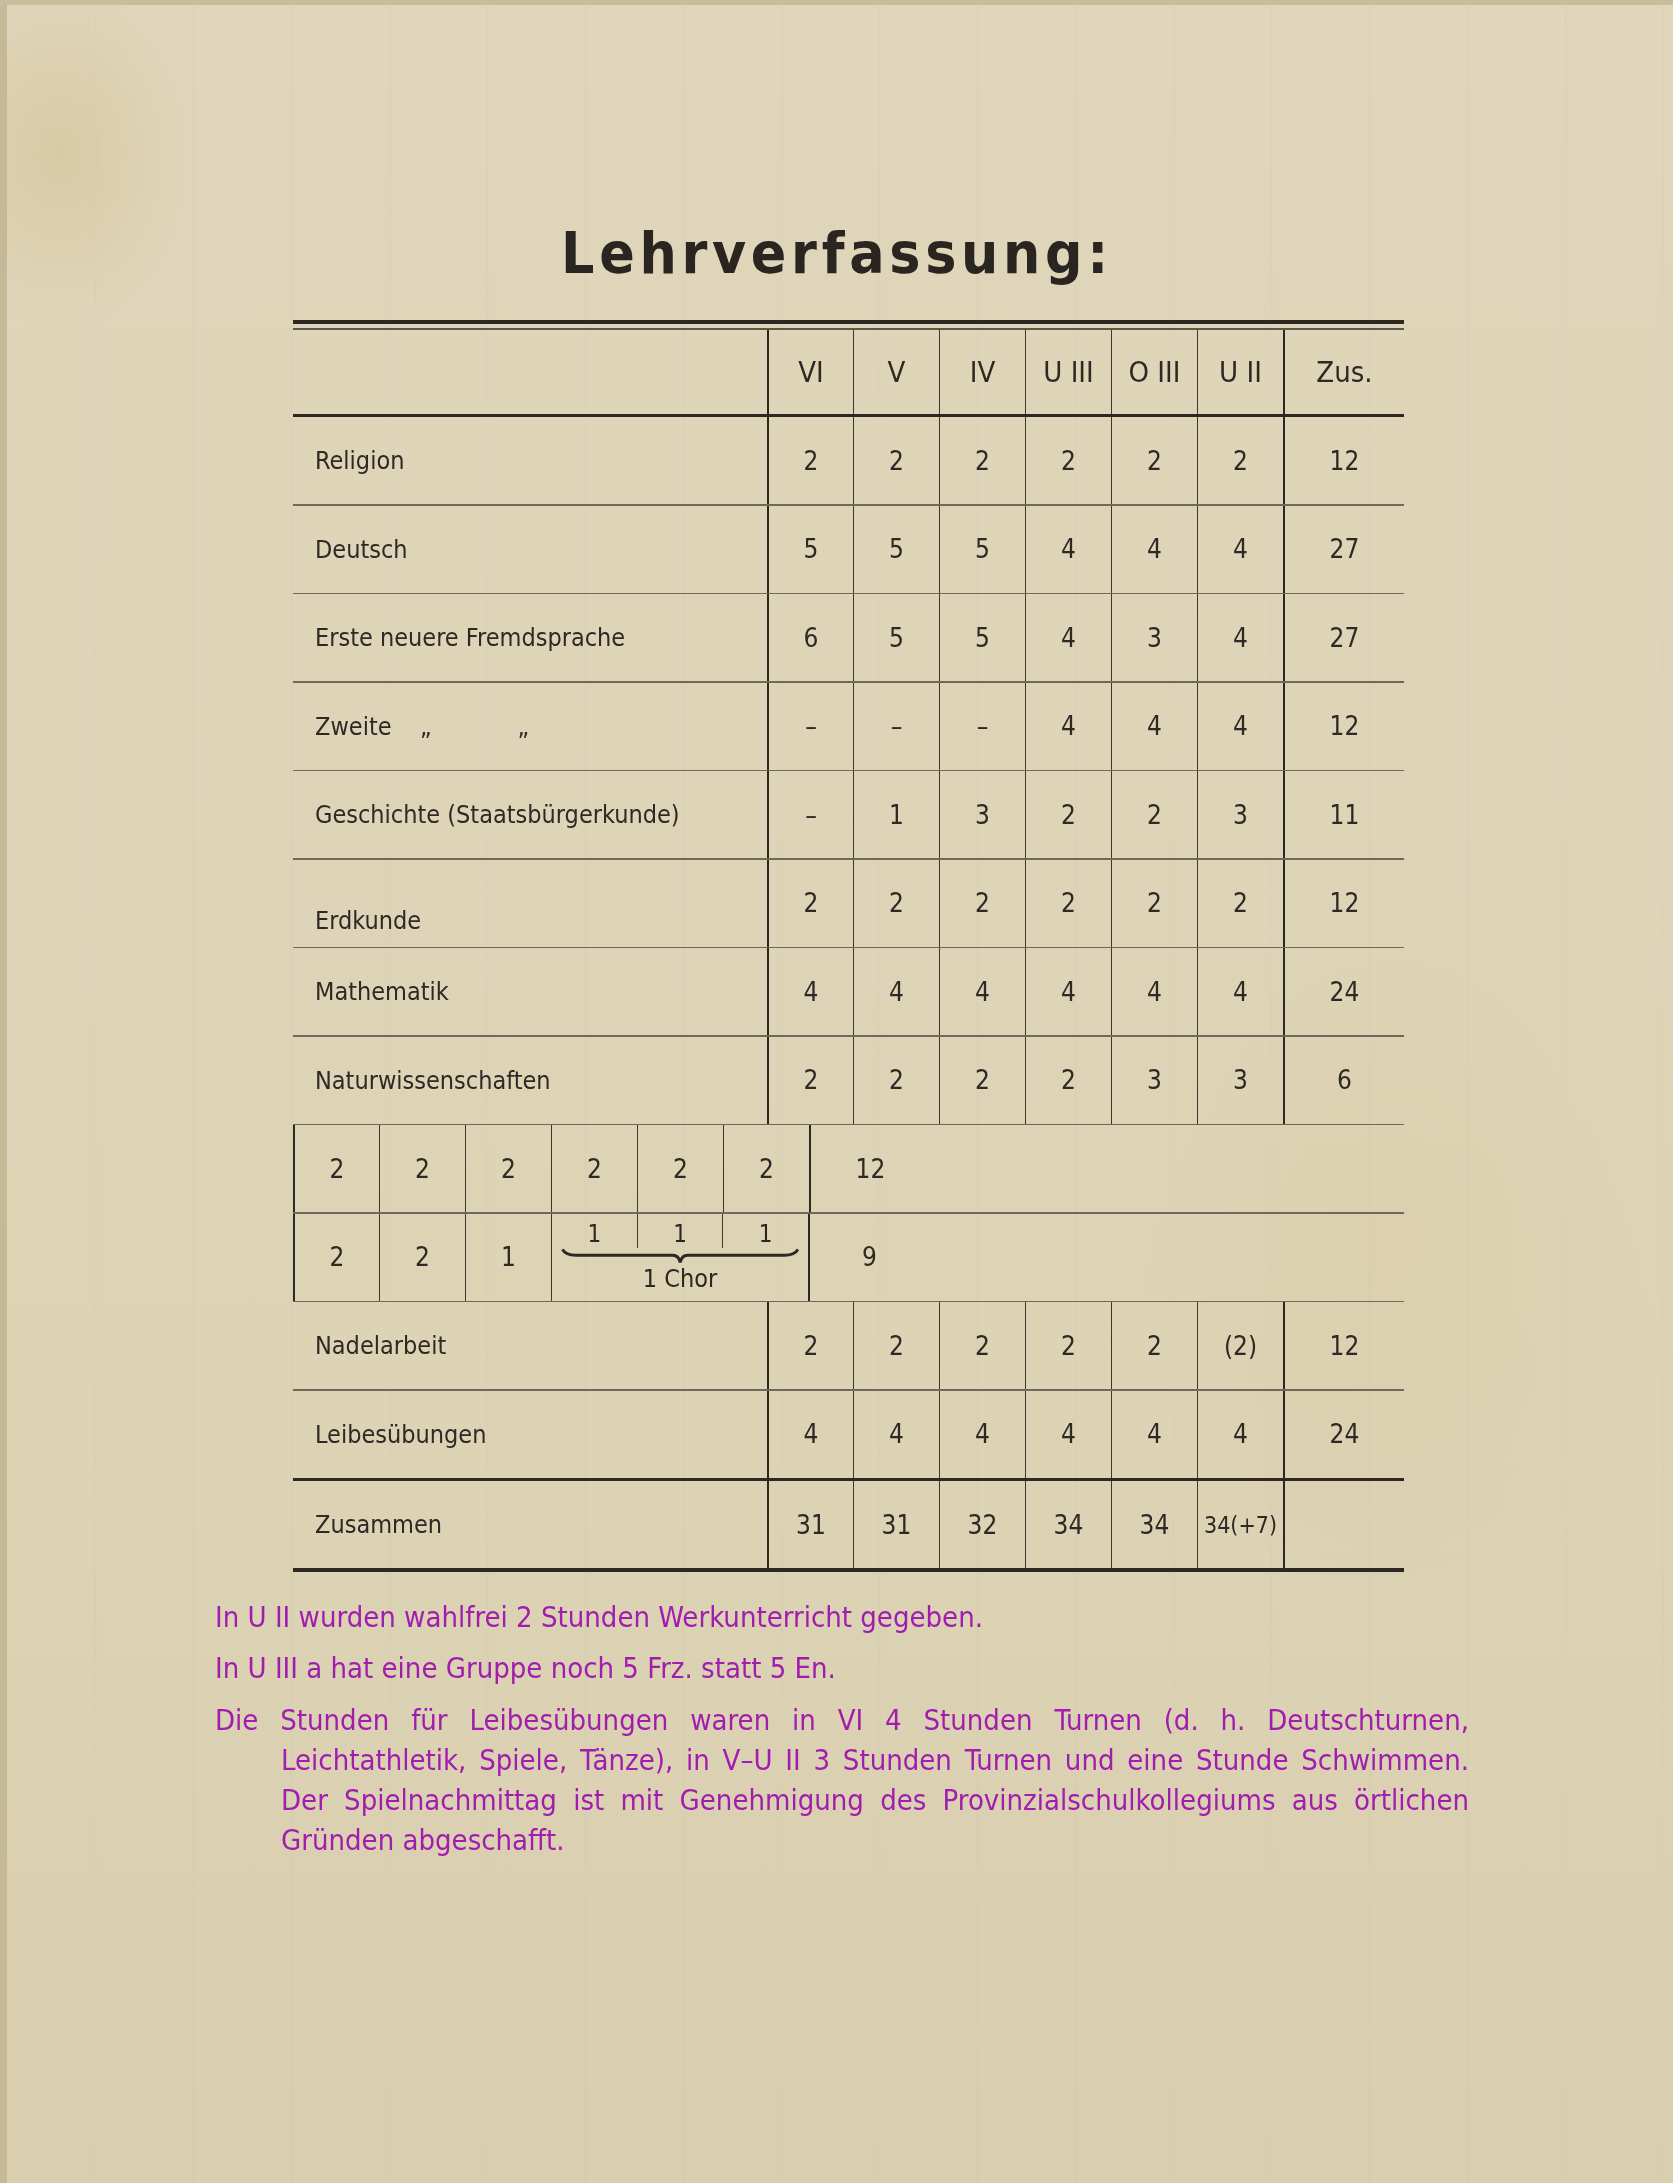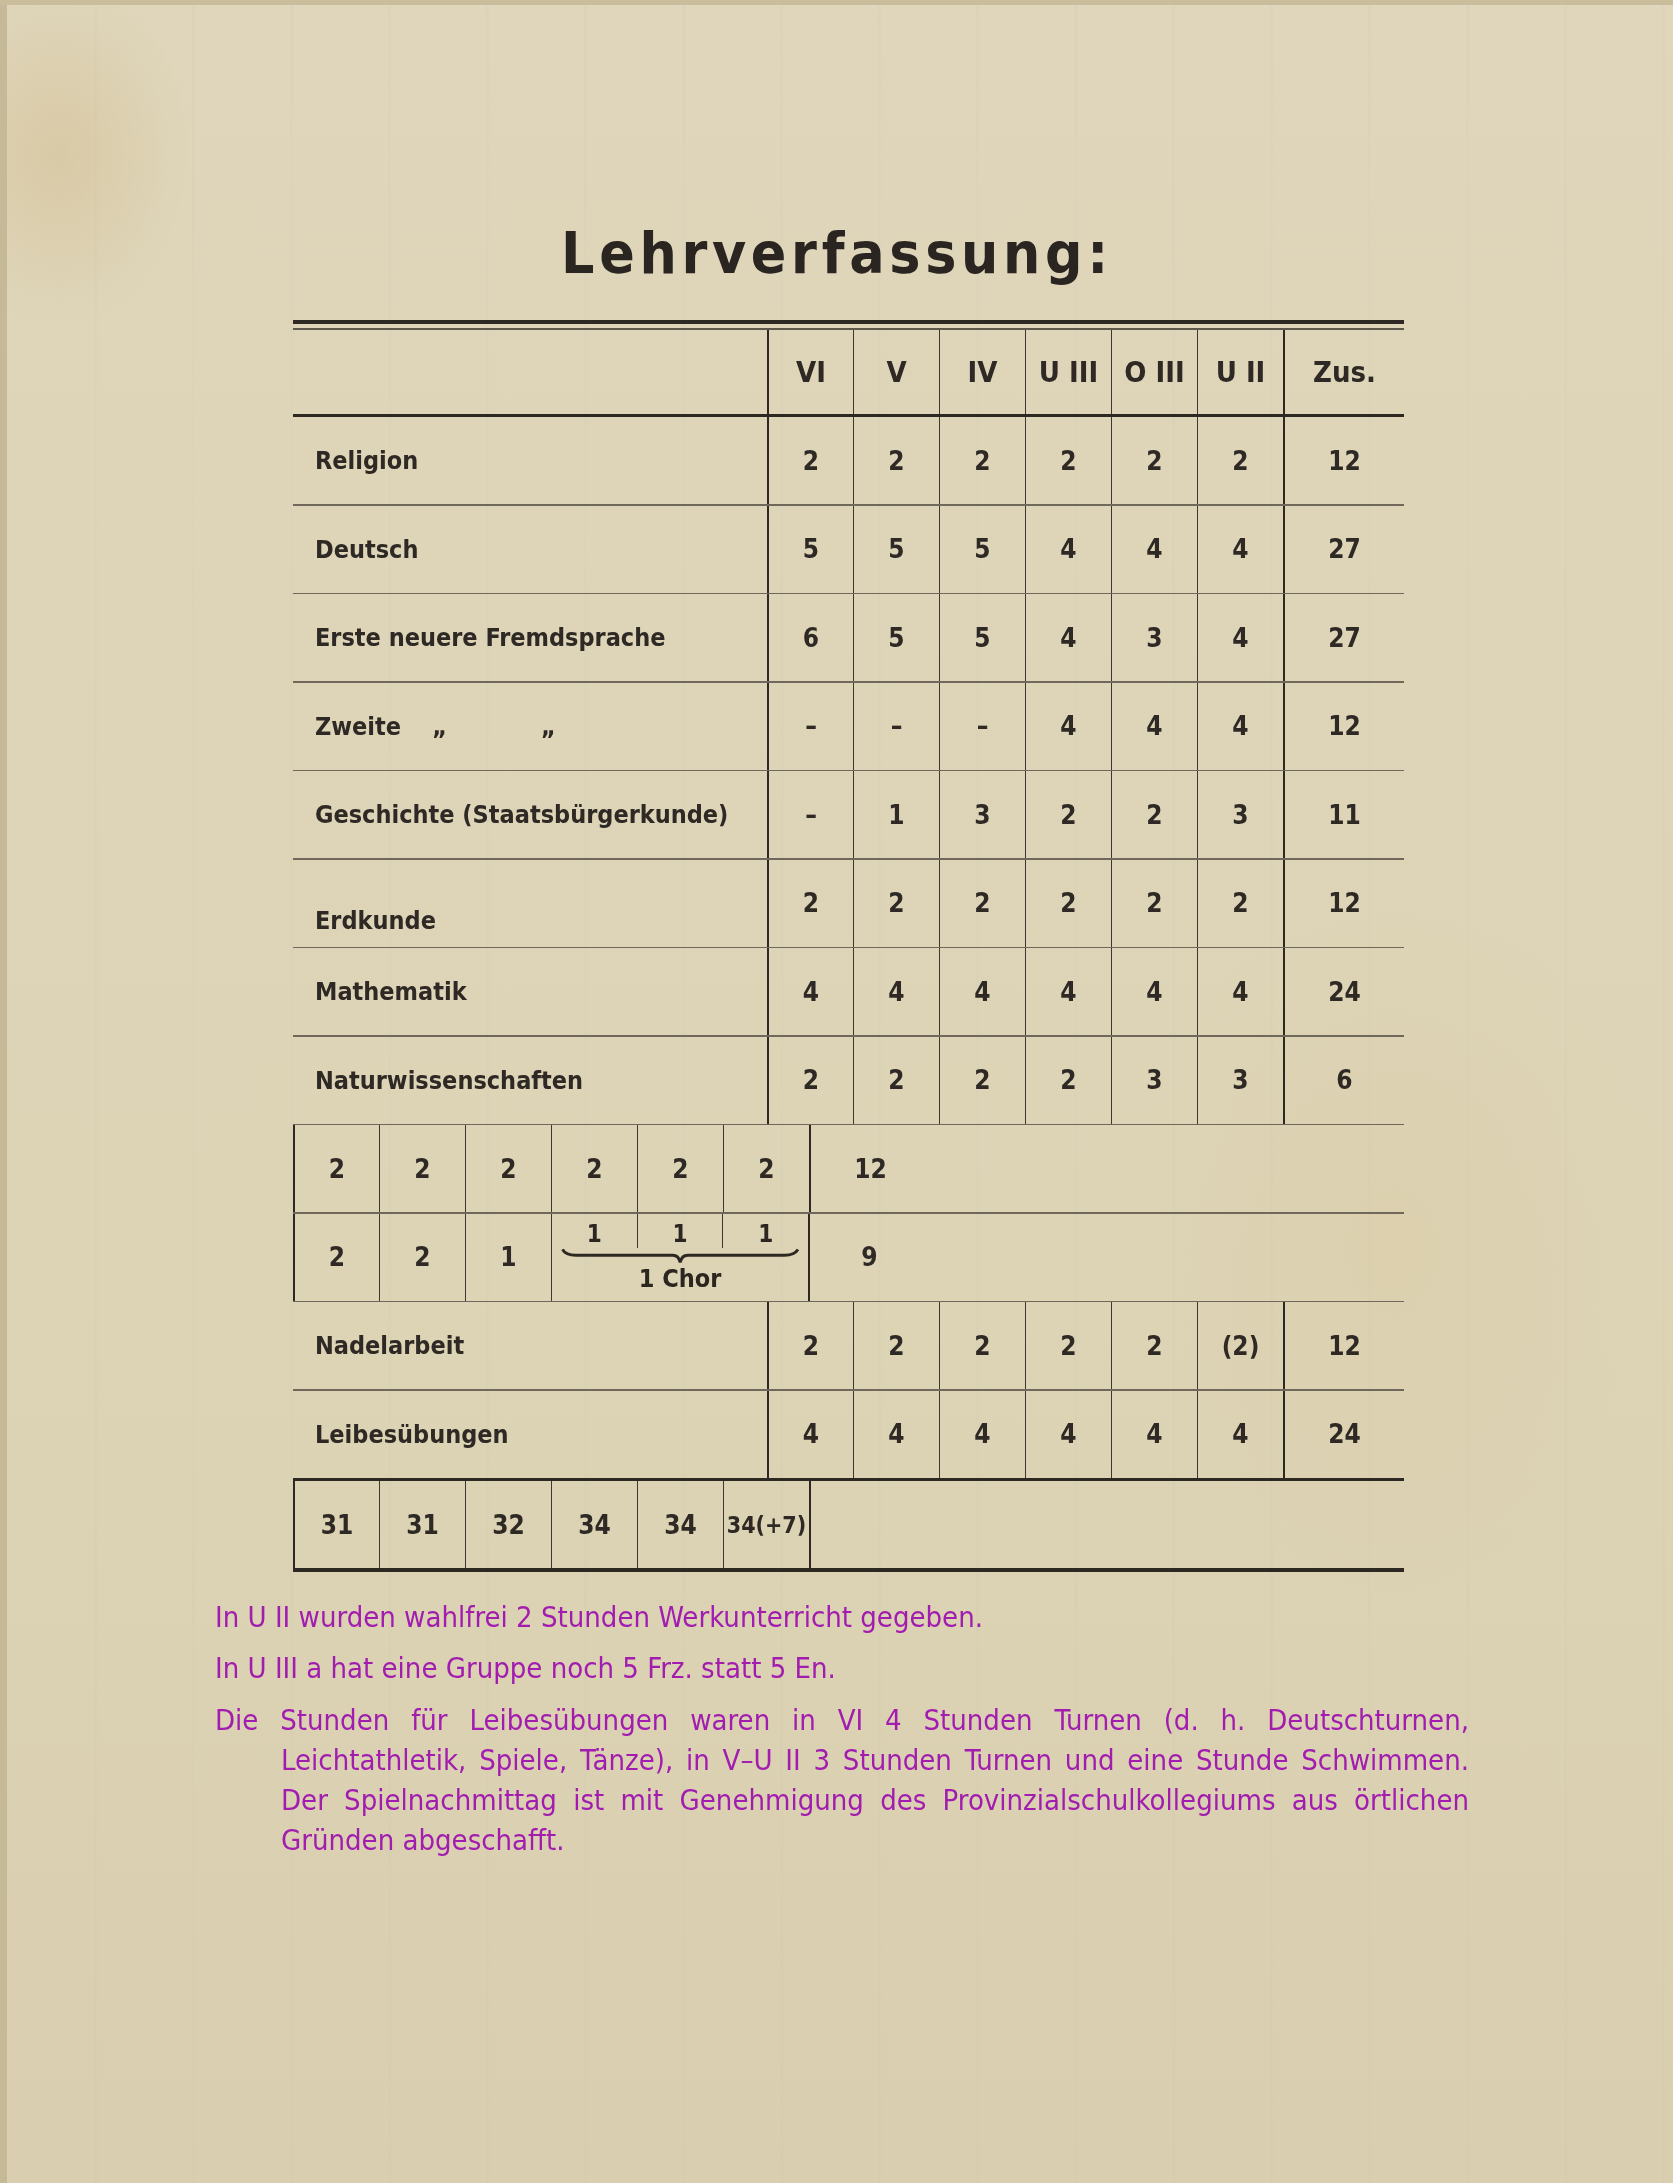--- a/index.html
+++ b/index.html
@@ -27,21 +27,21 @@
     font-size: 57px; letter-spacing: 5.1px;
     color: #2a2520;
     transform: scaleX(0.92); transform-origin: 843px 0;
   }
 
   .table-wrap { position: absolute; left: 293px; top: 320px; width: 1111px; }
   .rule-thick { height: 3.7px; background: #2d2822; }
   .rule-thin { height: 1.5px; background: #5e574c; margin-top: 4.4px; }
 
   .grid { position: relative; }
-  .row { position: relative; display: flex; height: 87px; font-weight: bold; }
+  .row { position: relative; display: flex; height: 87px; }
   .row.header { height: 84px; }
   .row .cell {
     box-sizing: border-box; display: flex; align-items: center; justify-content: center;
     font-size: 26px; color: #2e2924;
     font-family: "DejaVu Sans Condensed", "DejaVu Sans", sans-serif;
   }
   .cell.subject { width: 474px; justify-content: flex-start; padding-left: 22px; font-size: 25px; }
   .cell.c { width: 86px; border-left: 1.1px solid #3d372f; }
   .cell.c.first { border-left: 2.2px solid #2d2822; }
   .cell.zus { width: 121px; border-left: 2.2px solid #2d2822; }
@@ -244,20 +244,21 @@
           <div class="cell c">4</div>
           <div class="cell c">4</div>
           <div class="cell c">4</div>
           <div class="cell c">4</div>
           <div class="cell zus">24</div>
         </div>
         <div class="row-sep thick"></div>
       </div>
 
     <div class="row">
+      <div class="cell subject" style="white-space: pre;">Zusammen</div>
       <div class="cell c first">31</div>
       <div class="cell c">31</div>
       <div class="cell c">32</div>
       <div class="cell c">34</div>
       <div class="cell c">34</div>
       <div class="cell c" style="font-size:23px;">34(+7)</div>
       <div class="cell zus"></div>
     </div>
     <div class="row-sep thick"></div>
   </div>

